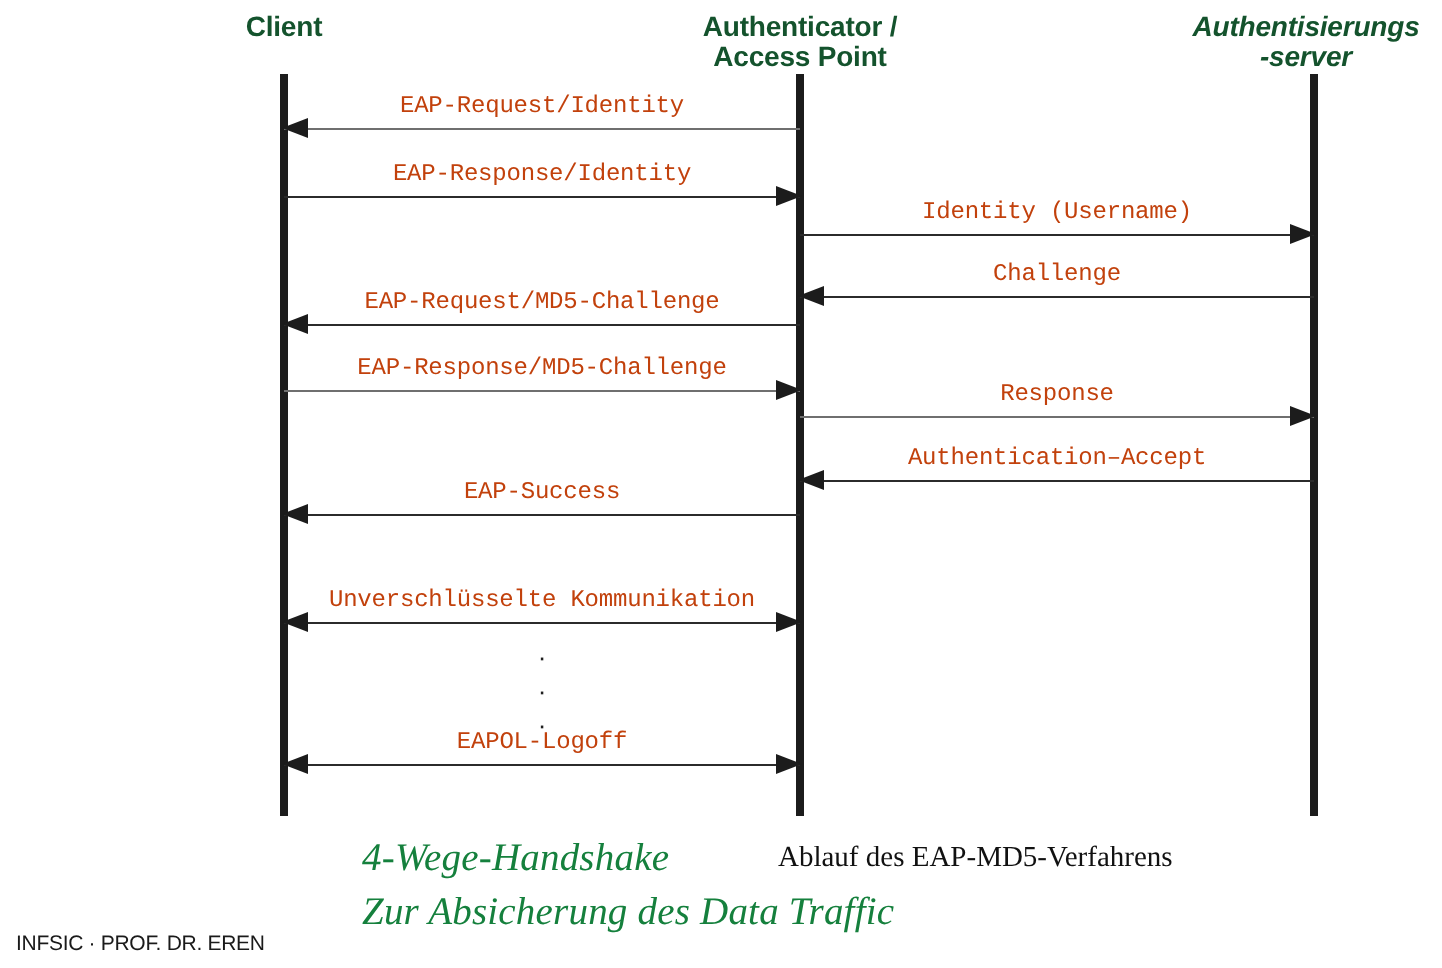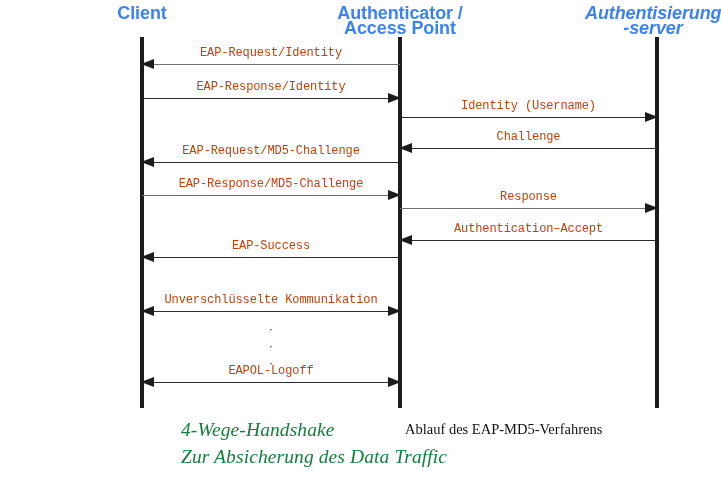--- a/index.html
+++ b/index.html
@@ -14,23 +14,23 @@
     background: #ffffff;
     overflow: hidden;
     font-family: "Liberation Sans", sans-serif;
   }
 
   
   .participant-header {
     position: absolute;
     font-family: "Liberation Sans", sans-serif;
     font-weight: bold;
-    font-size: 18px;
+    font-size: 14px;
     line-height: 15px;
-    color: #3b82f6;
+    color: #14532d;
     text-align: center;
     white-space: pre-line;
     letter-spacing: -0.1px;
   }
 
   
   .lifeline {
     position: absolute;
     width: 4px;
     background: #1c1c1c;
@@ -104,21 +104,20 @@
     white-space: pre-line;
     letter-spacing: 0.1px;
   }
   .caption-black {
     position: absolute;
     font-family: "Liberation Serif", serif;
     font-size: 14.5px;
     line-height: 18px;
     color: #111111;
     white-space: nowrap;
-    margin-left: 16px;
   }
   .footer-note {
     position: absolute;
     font-family: "Liberation Sans", sans-serif;
     font-size: 10.5px;
     line-height: 13px;
     color: #1a1a1a;
     letter-spacing: -0.15px;
     white-space: nowrap;
   }
@@ -215,14 +214,15 @@
     <div class="head right"></div>
     <div class="msg-label">EAPOL-Logoff</div>
   </div>
 
   <div class="caption-green" style="left:181px; top:416px;">4-Wege-Handshake</div>
 
   <div class="caption-green" style="left:181px; top:443px;text-align:right;">Zur Absicherung des Data Traffic</div>
 
   <div class="caption-black" style="left:389px; top:420px;">Ablauf des EAP-MD5-Verfahrens</div>
 
+  <div class="footer-note" style="left:8px; top:466px;">INFSIC · PROF. DR. EREN</div>
 
 </div>
 
 </body></html>

